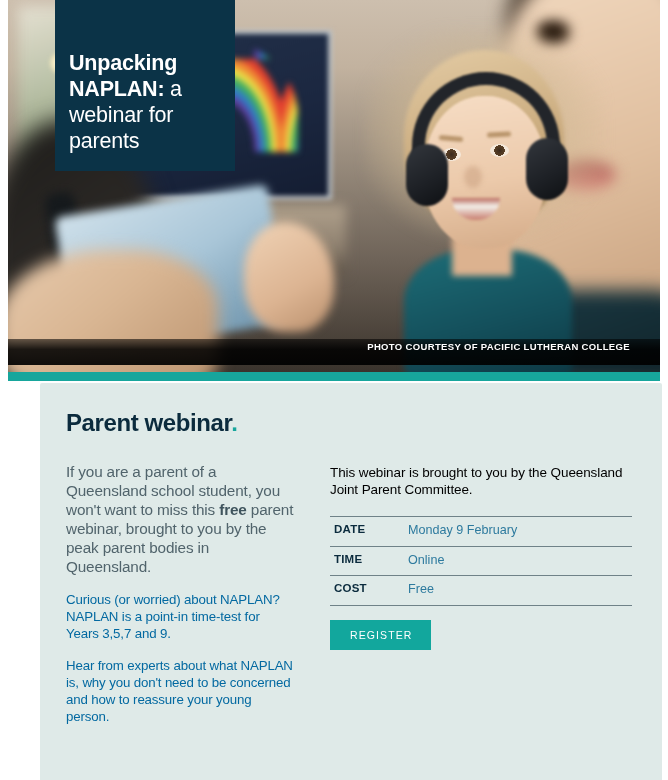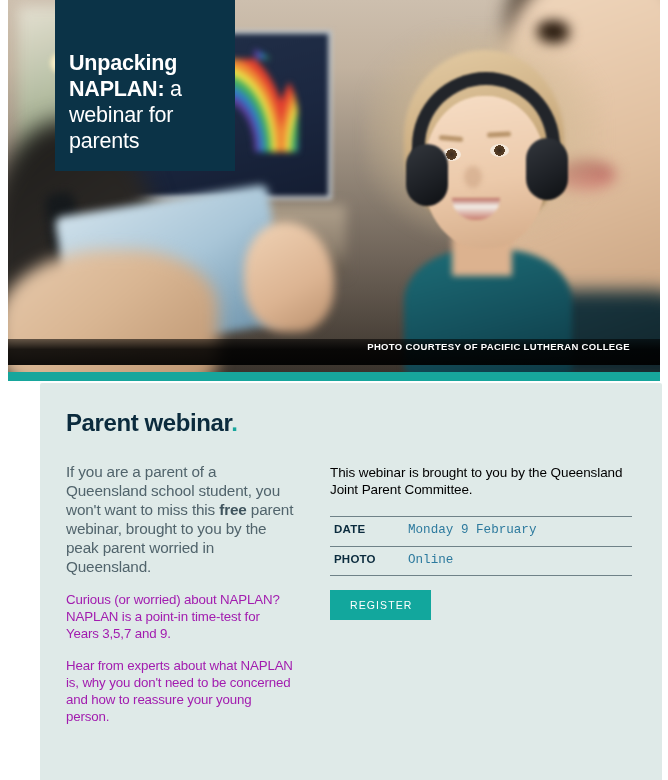--- a/index.html
+++ b/index.html
@@ -411,21 +411,21 @@
   .panel-title .dot { color: #17a69c; }
 
   .cols {
     display: flex;
     gap: 36px;
   }
   .col-left { width: 228px; flex: 0 0 228px; }
   .col-right { flex: 1; padding-top: 2px; }
 
   .body-p {
-    color: #a21caf;
+    color: #0369a1;
     font-size: 14.7px;
     line-height: 18.5px;
     letter-spacing: -0.15px;
     margin-bottom: 16px;
   }
   .body-p:last-child { margin-bottom: 0; }
   .body-p.lead { font-size: 15.3px; line-height: 19px; color: #51646c; }
   .body-p b { font-weight: 700; color: #3f545d; }
   .body-p.small { font-size: 13.3px; line-height: 16.8px; }
 
@@ -452,21 +452,20 @@
     letter-spacing: .2px;
     padding: 6px 0 7px 4px;
     width: 78px;
   }
   .detail-table td {
     vertical-align: top;
     color: #2d7a9e;
     font-size: 12.6px;
     line-height: 15.5px;
     padding: 6px 0 7px 0;
-    font-family: Liberation Mono, monospace;
   }
 
   .register-btn {
     display: inline-block;
     margin-top: 14px;
     background: #12a79d;
     color: #ffffff;
     font-size: 10.5px;
     font-weight: 400;
     letter-spacing: 1.1px;
@@ -543,37 +542,41 @@
 
   <div class="teal-rule"></div>
 
   <div class="panel">
 
     <div class="panel-title"><span>Parent webinar</span><span class="dot">.</span></div>
 
     <div class="cols">
 
       <div class="col-left">
-        <p class="body-p lead"><span>If you are a parent of a Queensland school student, you won't want to miss this </span><b>free</b><span> parent webinar, brought to you by the peak parent worried in Queensland.</span></p>
+        <p class="body-p lead"><span>If you are a parent of a Queensland school student, you won't want to miss this </span><b>free</b><span> parent webinar, brought to you by the peak parent bodies in Queensland.</span></p>
         <p class="body-p small">Curious (or worried) about NAPLAN? NAPLAN is a point-in time-test for Years 3,5,7 and 9.</p>
         <p class="body-p small">Hear from experts about what NAPLAN is, why you don't need to be concerned and how to reassure your young person.</p>
       </div>
 
       <div class="col-right">
         <p class="intro-right">This webinar is brought to you by the Queensland Joint Parent Committee.</p>
 
         <table class="detail-table">
           <tbody>
               <tr>
                 <th>DATE</th>
                 <td>Monday 9 February</td>
               </tr>
               <tr>
-                <th>PHOTO</th>
+                <th>TIME</th>
                 <td>Online</td>
+              </tr>
+              <tr>
+                <th>COST</th>
+                <td>Free</td>
               </tr>
             </tbody>
         </table>
 
         <button class="register-btn">REGISTER</button>
       </div>
 
     </div>
   </div>
 </div>

